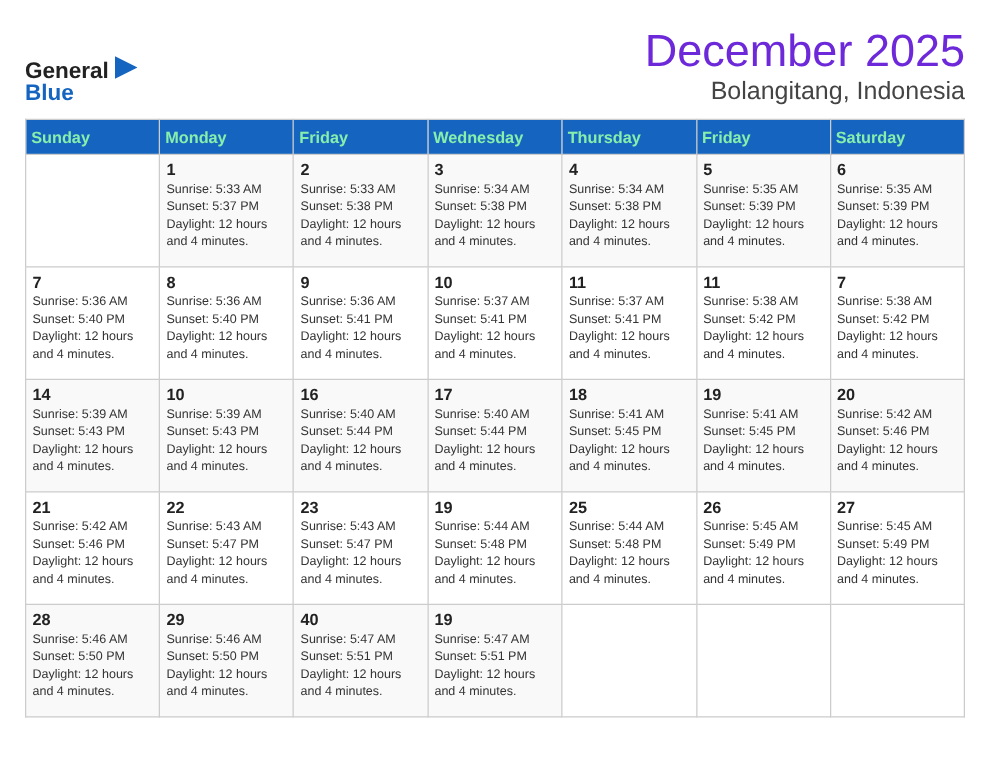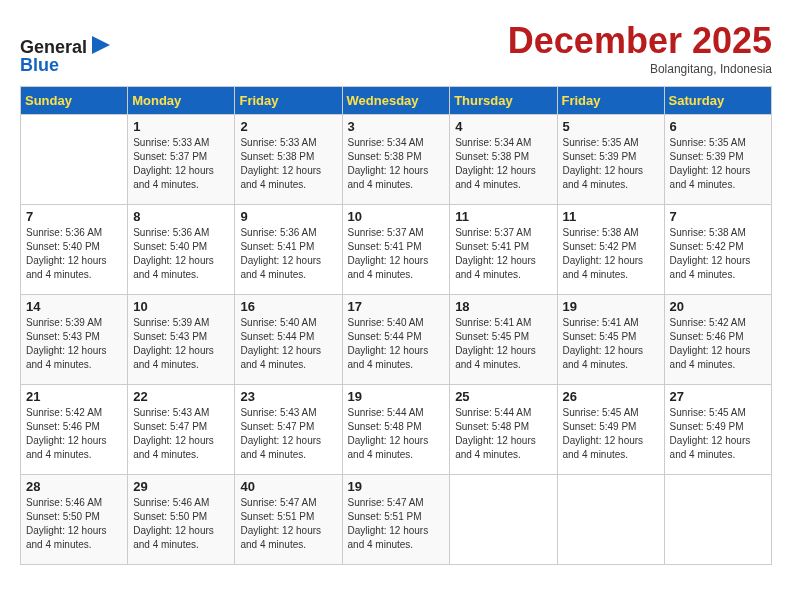--- a/index.html
+++ b/index.html
@@ -17,35 +17,35 @@
       margin-bottom: 10px;
     }
     .logo {
       display: flex;
       flex-direction: column;
       align-items: flex-start;
     }
     .title-block { text-align: right; }
     .month-title {
       font-size: 36px;
-      font-weight: bold;
-      color: #b91c1c;
+      font-weight: normal;
+      color: #6d28d9;
     }
     .location {
-      font-size: 12px;
+      font-size: 20px;
       color: #444;
     }
     table {
       width: 100%;
       border-collapse: collapse;
       font-size: 11px;
     }
     thead tr th {
       background: #1565C0;
-      color: #fde047;
+      color: #86efac;
       padding: 6px 4px;
       text-align: left;
       font-size: 13px;
       font-weight: bold;
       border: 1px solid #ccc;
     }
     tbody tr td {
       border: 1px solid #ccc;
       vertical-align: top;
       padding: 4px 5px;

